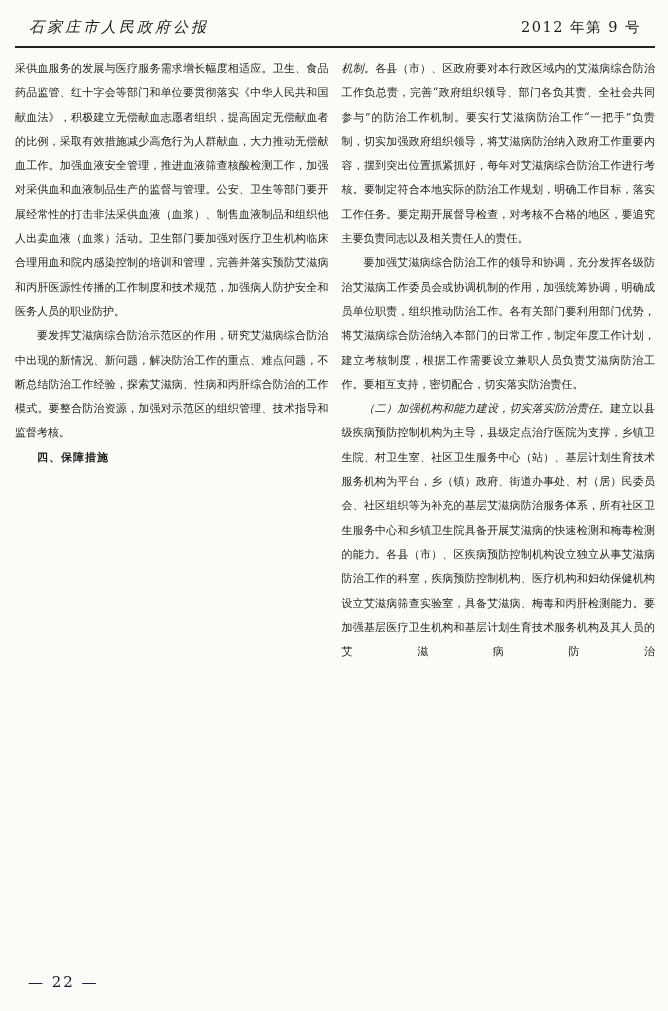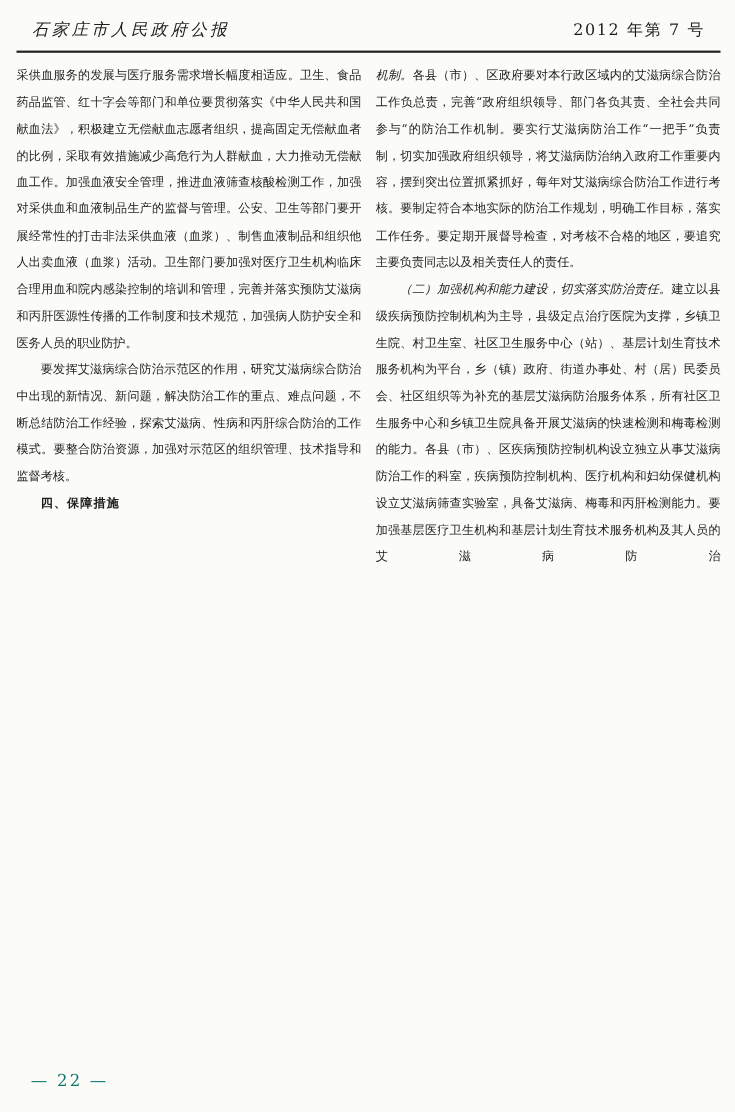--- a/index.html
+++ b/index.html
@@ -53,36 +53,37 @@
     font-weight: bold;
     font-family: "DejaVu Sans", "Liberation Sans", sans-serif;
     letter-spacing: 1px;
   }
   .footer {
     position: absolute;
     left: 28px;
     bottom: 20px;
     font-size: 15px;
     letter-spacing: 2px;
-    color: #0f766e;
+    color: #0f172a;
   }
 </style>
 </head>
 <body>
 
 <div class="page">
   <div class="header">
     <span class="pub">石家庄市人民政府公报</span>
-    <span class="issue">2012 年第 7 号</span>
+    <span class="issue">2012 年第 9 号</span>
   </div>
   <div class="columns">
     <div class="col">
         <p class="cont"><span class="song">采供血服务的发展与医疗服务需求增长幅度相适应。卫生、食品药品监管、红十字会等部门和单位要贯彻落实《中华人民共和国献血法》，积极建立无偿献血志愿者组织，提高固定无偿献血者的比例，采取有效措施减少高危行为人群献血，大力推动无偿献血工作。加强血液安全管理，推进血液筛查核酸检测工作，加强对采供血和血液制品生产的监督与管理。公安、卫生等部门要开展经常性的打击非法采供血液（血浆）、制售血液制品和组织他人出卖血液（血浆）活动。卫生部门要加强对医疗卫生机构临床合理用血和院内感染控制的培训和管理，完善并落实预防艾滋病和丙肝医源性传播的工作制度和技术规范，加强病人防护安全和医务人员的职业防护。</span></p>
         <p class="ind"><span class="song">要发挥艾滋病综合防治示范区的作用，研究艾滋病综合防治中出现的新情况、新问题，解决防治工作的重点、难点问题，不断总结防治工作经验，探索艾滋病、性病和丙肝综合防治的工作模式。要整合防治资源，加强对示范区的组织管理、技术指导和监督考核。</span></p>
         <p class="ind"><span class="bold-head">四、保障措施</span></p>
       </div>
     <div class="col">
         <p class="cont"><span class="kai">机制。</span><span class="song">各县（市）、区政府要对本行政区域内的艾滋病综合防治工作负总责，完善“政府组织领导、部门各负其责、全社会共同参与”的防治工作机制。要实行艾滋病防治工作“一把手”负责制，切实加强政府组织领导，将艾滋病防治纳入政府工作重要内容，摆到突出位置抓紧抓好，每年对艾滋病综合防治工作进行考核。要制定符合本地实际的防治工作规划，明确工作目标，落实工作任务。要定期开展督导检查，对考核不合格的地区，要追究主要负责同志以及相关责任人的责任。</span></p>
+        <p class="ind"><span class="song">要加强艾滋病综合防治工作的领导和协调，充分发挥各级防治艾滋病工作委员会或协调机制的作用，加强统筹协调，明确成员单位职责，组织推动防治工作。各有关部门要利用部门优势，将艾滋病综合防治纳入本部门的日常工作，制定年度工作计划，建立考核制度，根据工作需要设立兼职人员负责艾滋病防治工作。要相互支持，密切配合，切实落实防治责任。</span></p>
         <p class="ind fill"><span class="kai">（二）加强机构和能力建设，切实落实防治责任。</span><span class="song">建立以县级疾病预防控制机构为主导，县级定点治疗医院为支撑，乡镇卫生院、村卫生室、社区卫生服务中心（站）、基层计划生育技术服务机构为平台，乡（镇）政府、街道办事处、村（居）民委员会、社区组织等为补充的基层艾滋病防治服务体系，所有社区卫生服务中心和乡镇卫生院具备开展艾滋病的快速检测和梅毒检测的能力。各县（市）、区疾病预防控制机构设立独立从事艾滋病防治工作的科室，疾病预防控制机构、医疗机构和妇幼保健机构设立艾滋病筛查实验室，具备艾滋病、梅毒和丙肝检测能力。要加强基层医疗卫生机构和基层计划生育技术服务机构及其人员的艾滋病防治</span></p>
       </div>
   </div>
   <div class="footer">— 22 —</div>
 </div>
 
 </body></html>

